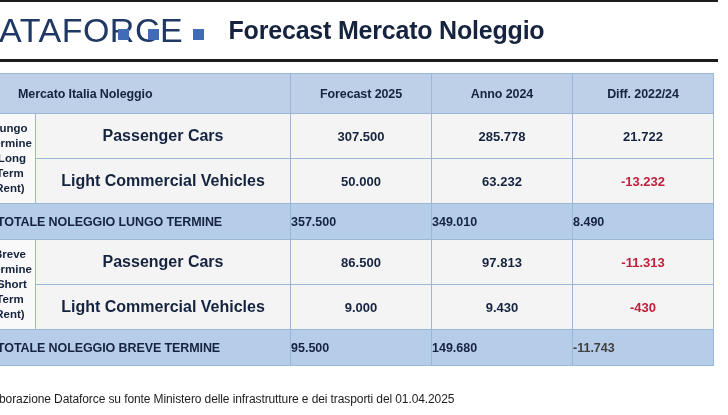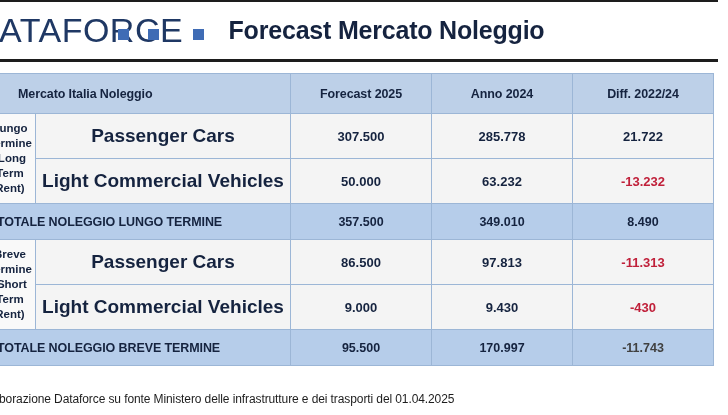--- a/index.html
+++ b/index.html
@@ -127,34 +127,34 @@
   }
   .data-row td.group-cell {
     background: #f9f9f9;
     font-size: 11.5px;
     line-height: 15px;
     text-align: center;
     padding-left: 2px;
     border-color: #9cb6d6;
   }
   .data-row td.sub-cell {
-    font-size: 19px;
+    font-size: 16px;
   }
   .data-row td.neg {
     color: #c0203a;
     margin-left: 23px;
   }
 
   .total-row td {
     background: #b6cdea;
     height: 36px;
     font-size: 12.5px;
     font-weight: bold;
     color: #15233f;
-    text-align: center;
+    text-align: left;
     vertical-align: middle;
     border-color: #9cb6d6;
   }
   .total-row td.total-label {
     text-align: left;
     padding-left: 14px;
     letter-spacing: -0.1px;
   }
   .total-row td.neg {
     color: #404040;
@@ -236,21 +236,21 @@
         </tr>
         <tr class="data-row">
           <td class="sub-cell">Light Commercial Vehicles</td>
           <td>9.000</td>
           <td>9.430</td>
           <td class="neg">-430</td>
         </tr>
         <tr class="total-row">
           <td class="total-label" colspan="2">TOTALE NOLEGGIO BREVE TERMINE</td>
           <td>95.500</td>
-          <td>170.997</td>
+          <td>149.680</td>
           <td class="neg">-11.743</td>
         </tr>
 
       </tbody>
     </table>
   </div>
 
   <div class="footer">Elaborazione Dataforce su fonte Ministero delle infrastrutture e dei trasporti del 01.04.2025</div>
 
 </div>

